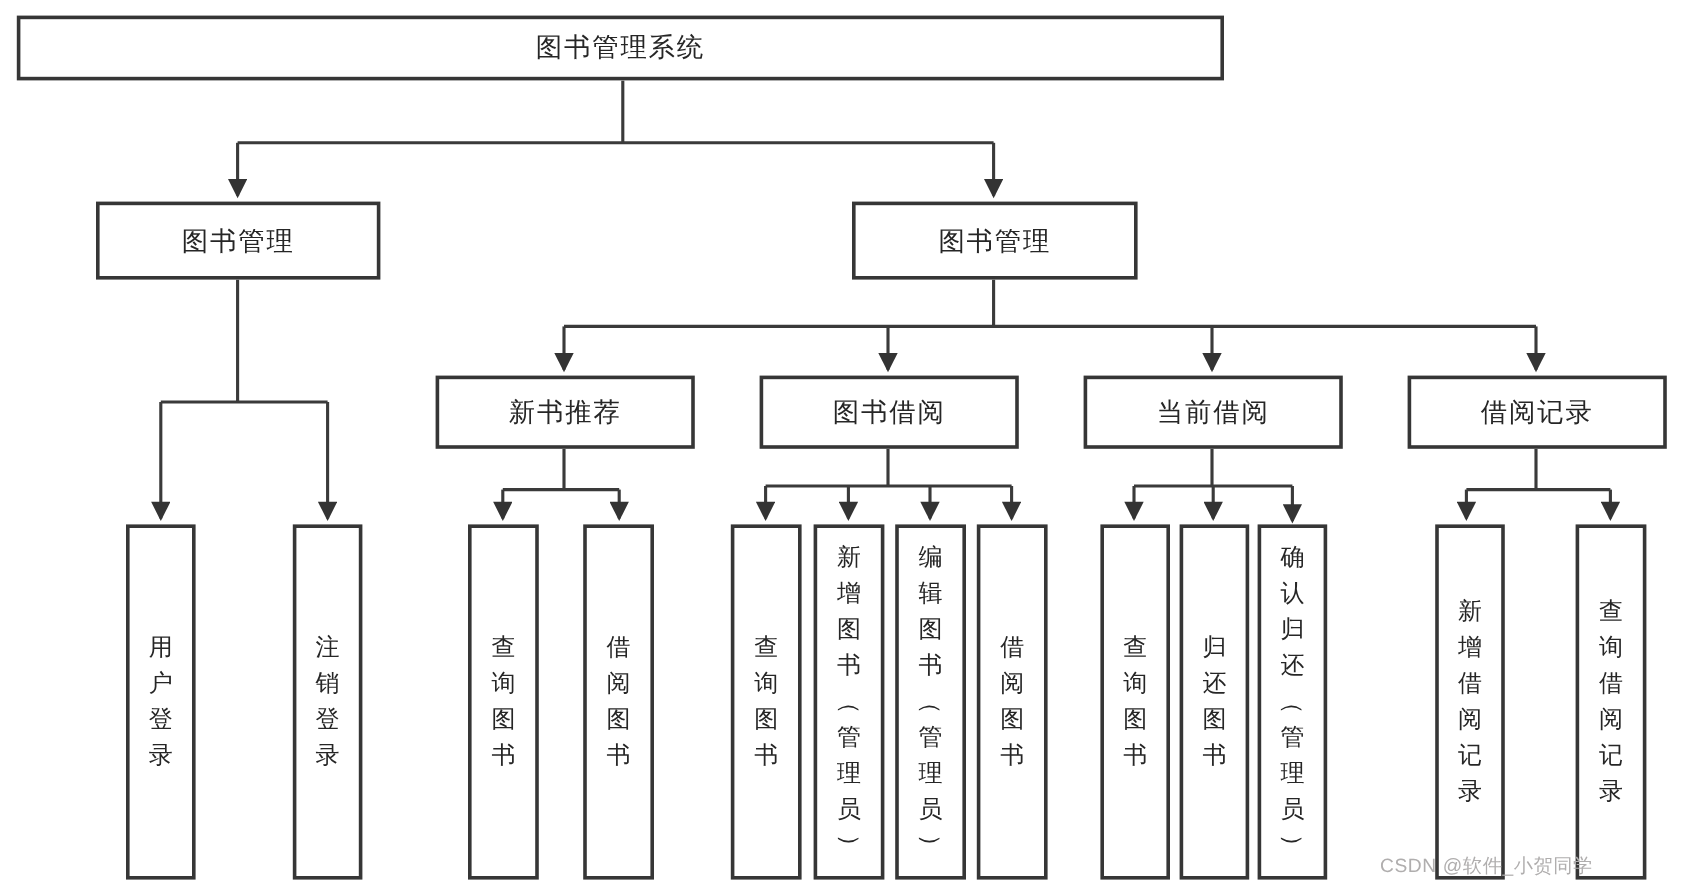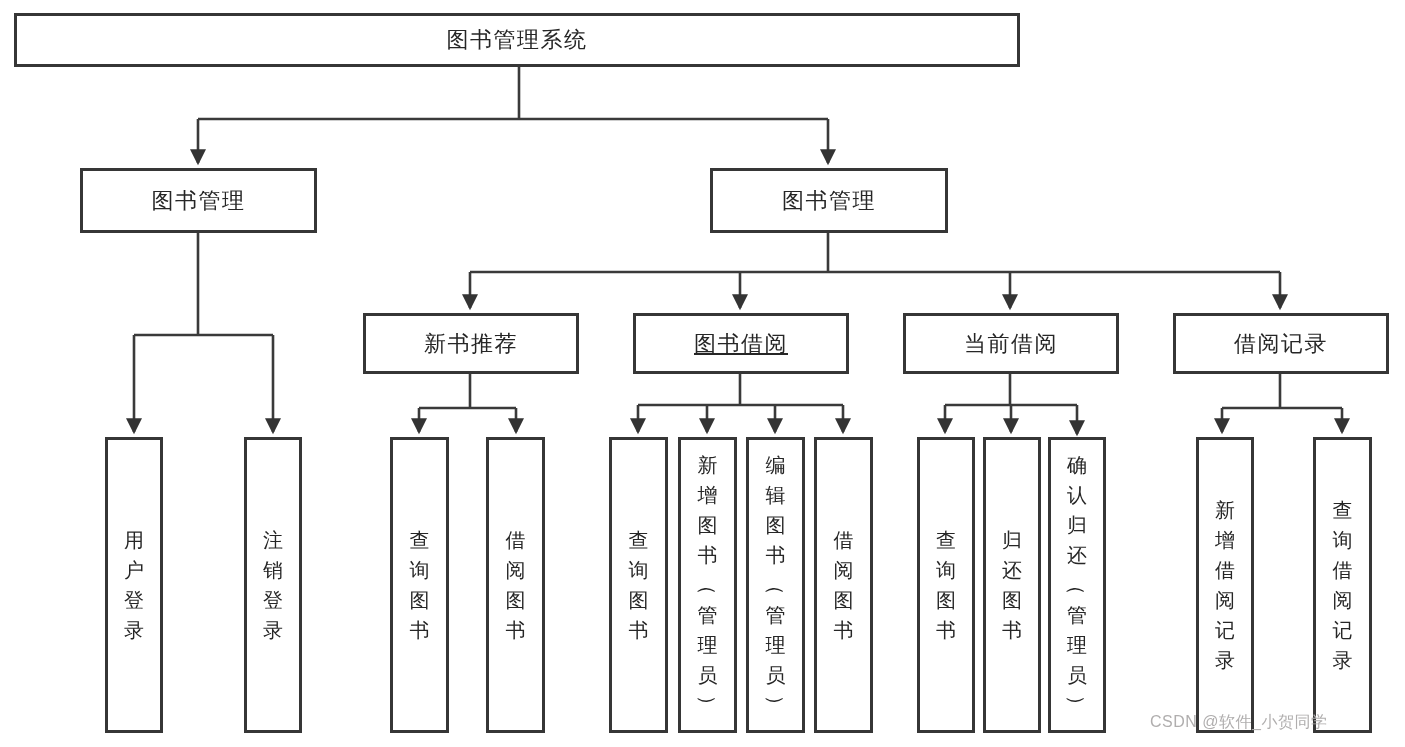--- a/index.html
+++ b/index.html
@@ -85,21 +85,21 @@
       <path d="M1342,408 V432"></path>
     </g>
   </svg>
 
   <div class="node hbox" style="left:14px; top:13px; width:1006px; height:54px;">图书管理系统</div>
 
   <div class="node hbox" style="left:80px; top:168px; width:237px; height:65px;">图书管理</div>
   <div class="node hbox" style="left:710px; top:168px; width:238px; height:65px;">图书管理</div>
 
   <div class="node hbox" style="left:363px; top:313px; width:216px; height:61px;">新书推荐</div>
-  <div class="node hbox" style="left:633px; top:313px; width:216px; height:61px;text-decoration:underline;">图书借阅</div>
+  <div class="node hbox" style="left:633px; top:313px; width:216px; height:61px;">图书借阅</div>
   <div class="node hbox" style="left:1173px; top:313px; width:216px; height:61px;">借阅记录</div>
   <div class="node hbox" style="left:903px; top:313px; width:216px; height:61px;">当前借阅</div>
 
   <div class="node vbox" style="left:105px;">
       <span class="vchar">用</span>
       <span class="vchar">户</span>
       <span class="vchar">登</span>
       <span class="vchar">录</span>
     </div>
   <div class="node vbox" style="left:244px;">

